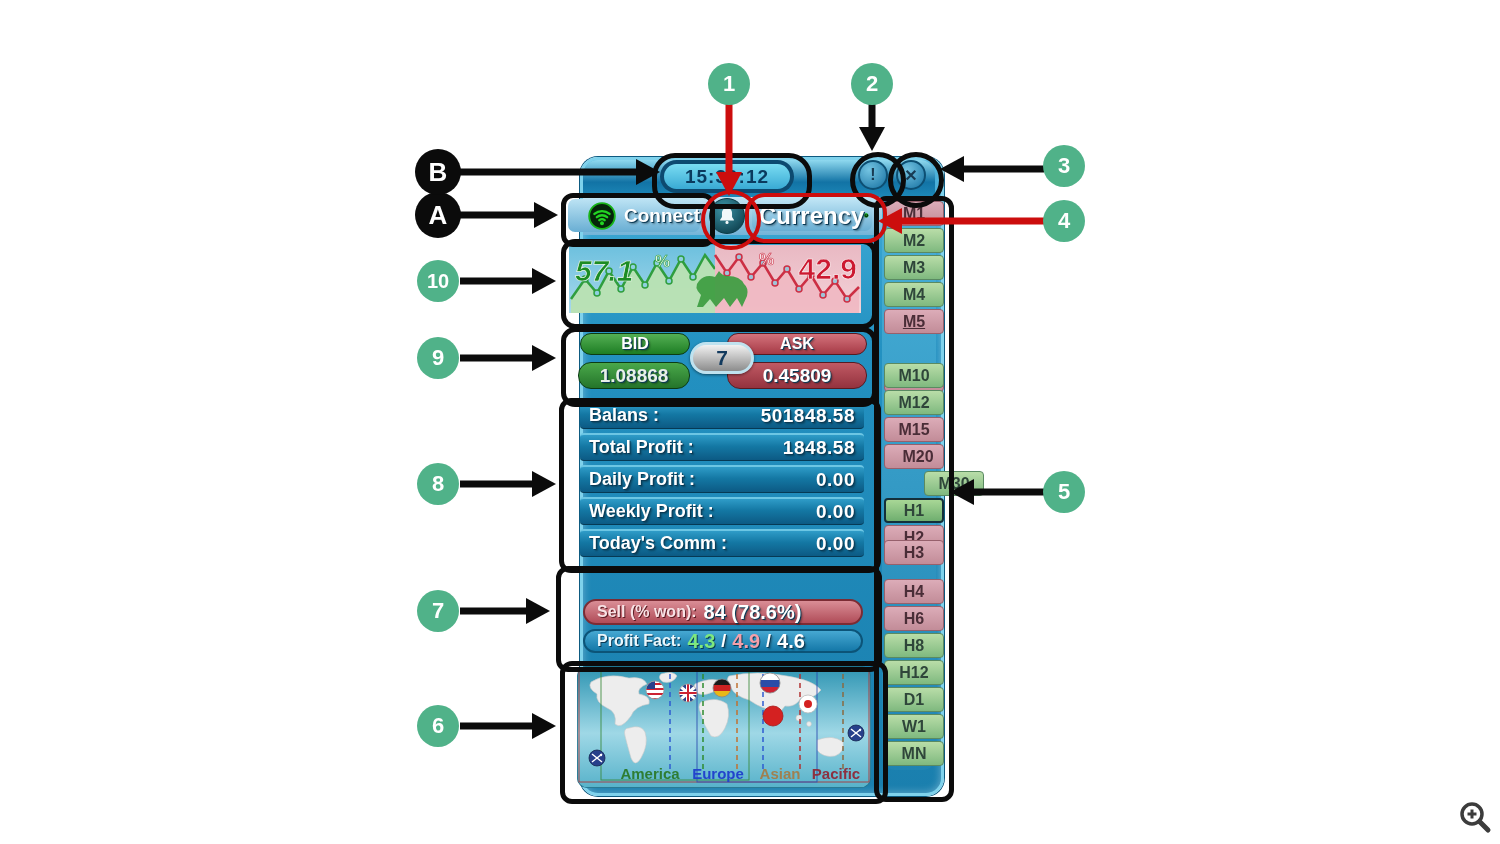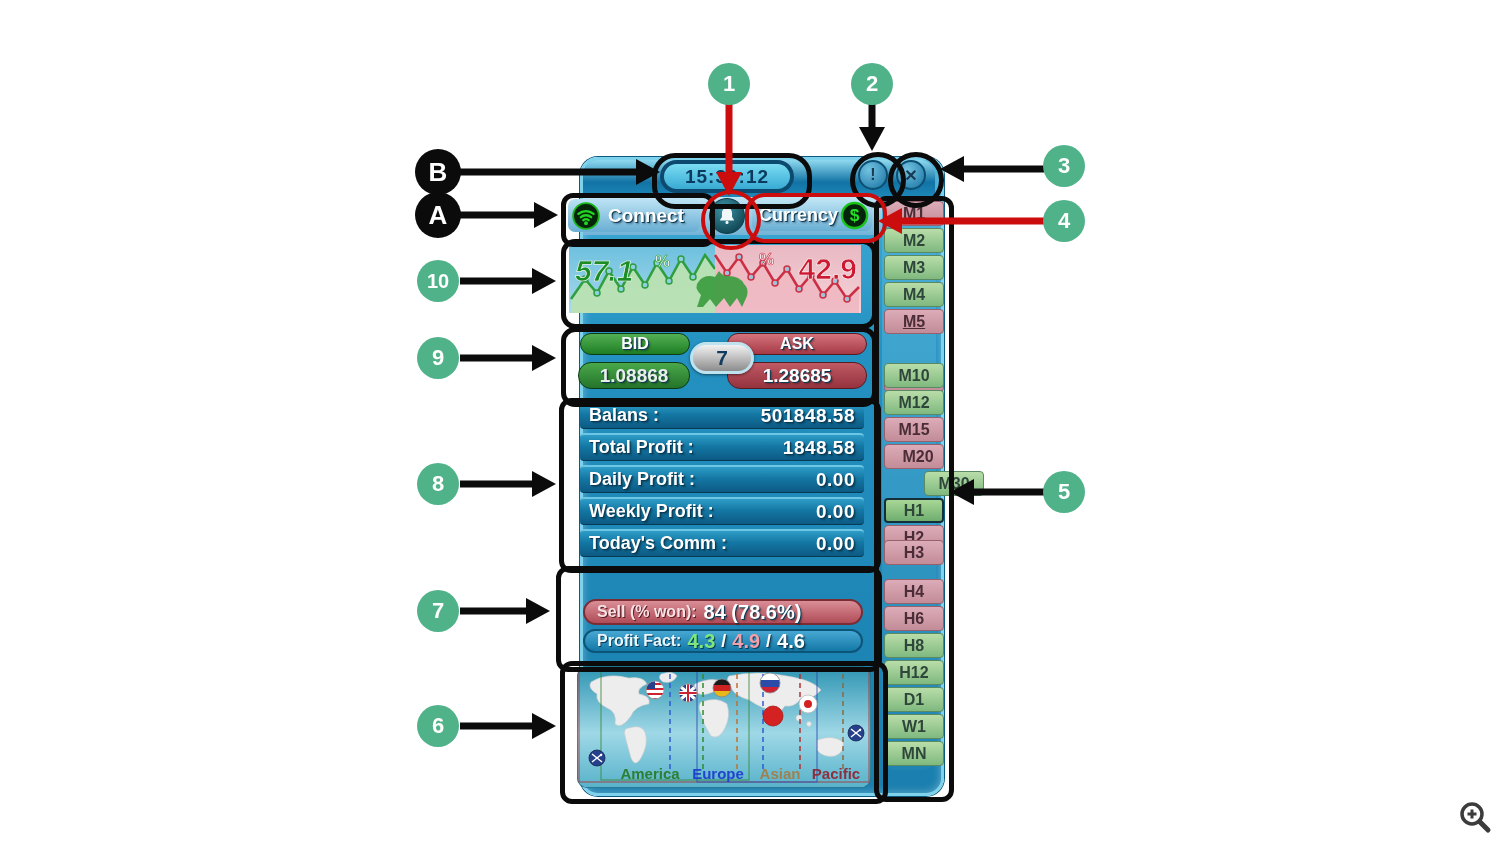--- a/index.html
+++ b/index.html
@@ -59,21 +59,21 @@
     <span>!</span>
   </div>
   <div class="glyph-btn" style="left:896px;top:160px;z-index:2;">
     <span>✕</span>
   </div>
 
   <div class="abs" style="left:583px;top:197px;width:301px;height:38px;
               background:linear-gradient(180deg,#c3e6f5,#74b4d8);"></div>
 
   <div class="abs" style="left:568px;top:199px;width:132px;height:33px;border-radius:7px;z-index:2;
-              background:linear-gradient(180deg,#bce3f4,#69aed3);display:flex;align-items:center;gap:8px;padding-left:4px;box-sizing:border-box;cursor:pointer;">
+              background:linear-gradient(180deg,#bce3f4,#69aed3);display:flex;align-items:center;gap:8px;padding-left:20px;box-sizing:border-box;cursor:pointer;">
     <svg width="28" height="28" viewBox="0 0 24 24">
       <circle cx="12" cy="12" r="11" fill="#06240a" stroke="#18b418" stroke-width="1.6"></circle>
       <path d="M5.5 10.2a10 10 0 0 1 13 0" fill="none" stroke="#23d423" stroke-width="2" stroke-linecap="round"></path>
       <path d="M7.6 13a6.8 6.8 0 0 1 8.8 0" fill="none" stroke="#23d423" stroke-width="2" stroke-linecap="round"></path>
       <path d="M9.7 15.6a3.6 3.6 0 0 1 4.6 0" fill="none" stroke="#23d423" stroke-width="2" stroke-linecap="round"></path>
       <circle cx="12" cy="18.2" r="1.7" fill="#23d423"></circle>
     </svg>
     <span class="ui-text" style="font-size:19px;">Connect</span>
   </div>
 
@@ -81,21 +81,21 @@
               background:radial-gradient(circle at 40% 30%,#3d93a5,#134a58 75%);border:1px solid #0a3a44;
               display:flex;align-items:center;justify-content:center;box-sizing:border-box;">
     <svg width="22" height="22" viewBox="0 0 24 24">
       <path d="M12 3c-3.3 0-5.5 2.6-5.5 6v4.2L4.5 16v1h15v-1l-2-2.8V9c0-3.4-2.2-6-5.5-6z" fill="#f2f8fa"></path>
       <circle cx="12" cy="19" r="1.7" fill="#f2f8fa"></circle>
     </svg>
   </div>
 
   <div class="abs" style="left:752px;top:200px;width:120px;height:31px;border-radius:7px;z-index:2;cursor:pointer;
               background:linear-gradient(180deg,#bce3f4,#69aed3);display:flex;align-items:center;justify-content:space-between;padding:0 3px 0 7px;box-sizing:border-box;">
-    <span class="ui-text" style="font-size:18px;">Currency</span>
+    <span class="ui-text" style="font-size:24px;">Currency</span>
     <svg width="29" height="29" viewBox="0 0 30 30">
       <circle cx="15" cy="15" r="13" fill="#05240c" stroke="#18c418" stroke-width="2.5"></circle>
       <text x="15" y="21" text-anchor="middle" font-size="18" font-weight="bold" fill="#27dd27">$</text>
     </svg>
   </div>
 
   <svg class="abs" style="left:569px;top:245px;z-index:1;" width="292" height="68" viewBox="0 0 292 68">
     <defs>
       <linearGradient id="skyL" x1="0" y1="0" x2="0" y2="1">
         <stop offset="0" stop-color="#6cc0de"></stop>
@@ -152,21 +152,21 @@
   <div class="abs pill" style="left:727px;top:333px;width:140px;height:22px;border-radius:11px;justify-content:center;
               background:linear-gradient(180deg,#d4737c,#a63a46);border:1px solid #571b22;">
     <span class="ui-text" style="font-size:16px;">ASK</span>
   </div>
   <div class="abs pill" style="left:578px;top:362px;width:112px;height:27px;border-radius:13px;justify-content:center;cursor:pointer;
               background:linear-gradient(180deg,#4aa84a,#24742a);border:1px solid #0c3c14;">
     <span class="ui-text" style="font-size:19px;color:#e9f0ea;">1.08868</span>
   </div>
   <div class="abs pill" style="left:727px;top:362px;width:140px;height:27px;border-radius:13px;justify-content:center;cursor:pointer;
               background:linear-gradient(180deg,#c05a64,#94323e);border:1px solid #571b22;">
-    <span class="ui-text" style="font-size:19px;">1.28685</span>
+    <span class="ui-text" style="font-size:19px;">0.45809</span>
   </div>
   <div class="abs" style="left:690px;top:342px;width:64px;height:32px;border-radius:16px;z-index:3;
               background:linear-gradient(180deg,#f2f2f2,#8c8c8c);border:3px solid #bfe2ef;
               box-shadow:0 1px 3px rgba(0,0,0,.5);display:flex;align-items:center;justify-content:center;box-sizing:border-box;">
     <span style="font-size:21px;font-weight:700;color:#123a5e;">7</span>
   </div>
 
   <div class="acct-row" style="top:401px;">
     <span class="ui-text acct-label">Balans :</span>
     <span class="ui-text acct-value">501848.58</span>

